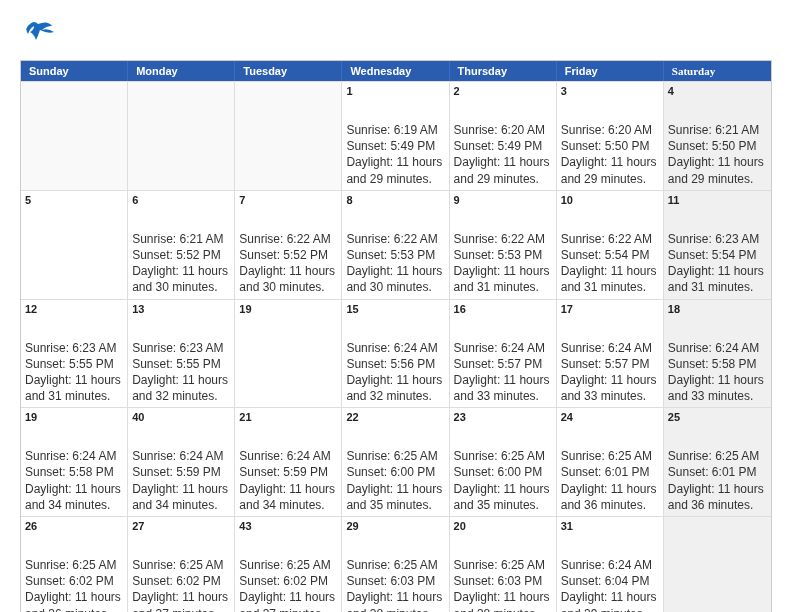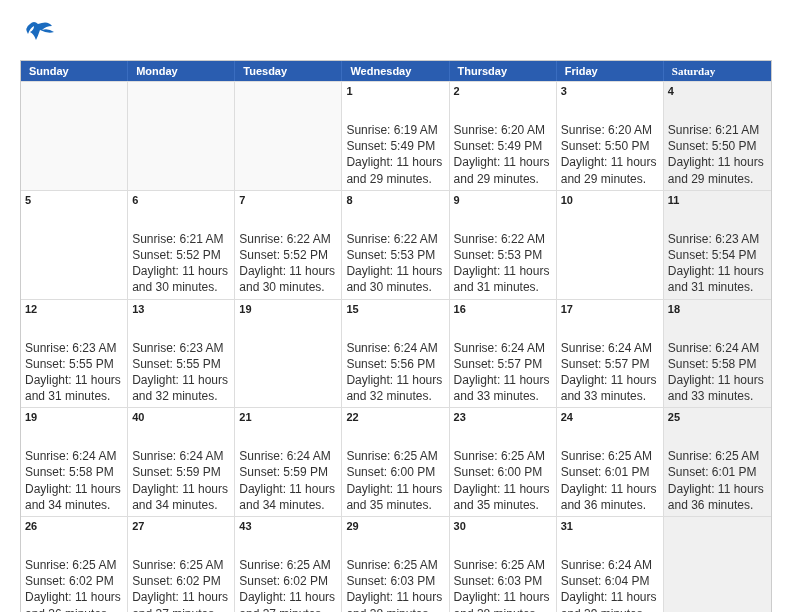--- a/index.html
+++ b/index.html
@@ -197,20 +197,24 @@
           </div>
           <div class="cal-cell">
             <span class="day-num">9</span>
             <div class="cell-text">Sunrise: 6:22 AM
 Sunset: 5:53 PM
 Daylight: 11 hours
 and 31 minutes.</div>
           </div>
           <div class="cal-cell">
             <span class="day-num">10</span>
+            <div class="cell-text">Sunrise: 6:22 AM
+Sunset: 5:54 PM
+Daylight: 11 hours
+and 31 minutes.</div>
           </div>
           <div class="cal-cell shaded">
             <span class="day-num">11</span>
             <div class="cell-text">Sunrise: 6:23 AM
 Sunset: 5:54 PM
 Daylight: 11 hours
 and 31 minutes.</div>
           </div>
         </div>
         <div class="cal-row">
@@ -334,21 +338,21 @@
 and 37 minutes.</div>
           </div>
           <div class="cal-cell">
             <span class="day-num">29</span>
             <div class="cell-text">Sunrise: 6:25 AM
 Sunset: 6:03 PM
 Daylight: 11 hours
 and 38 minutes.</div>
           </div>
           <div class="cal-cell">
-            <span class="day-num">30</span>
+            <span class="day-num">20</span>
             <div class="cell-text">Sunrise: 6:25 AM
 Sunset: 6:03 PM
 Daylight: 11 hours
 and 38 minutes.</div>
           </div>
           <div class="cal-cell">
             <span class="day-num">31</span>
             <div class="cell-text">Sunrise: 6:24 AM
 Sunset: 6:04 PM
 Daylight: 11 hours

